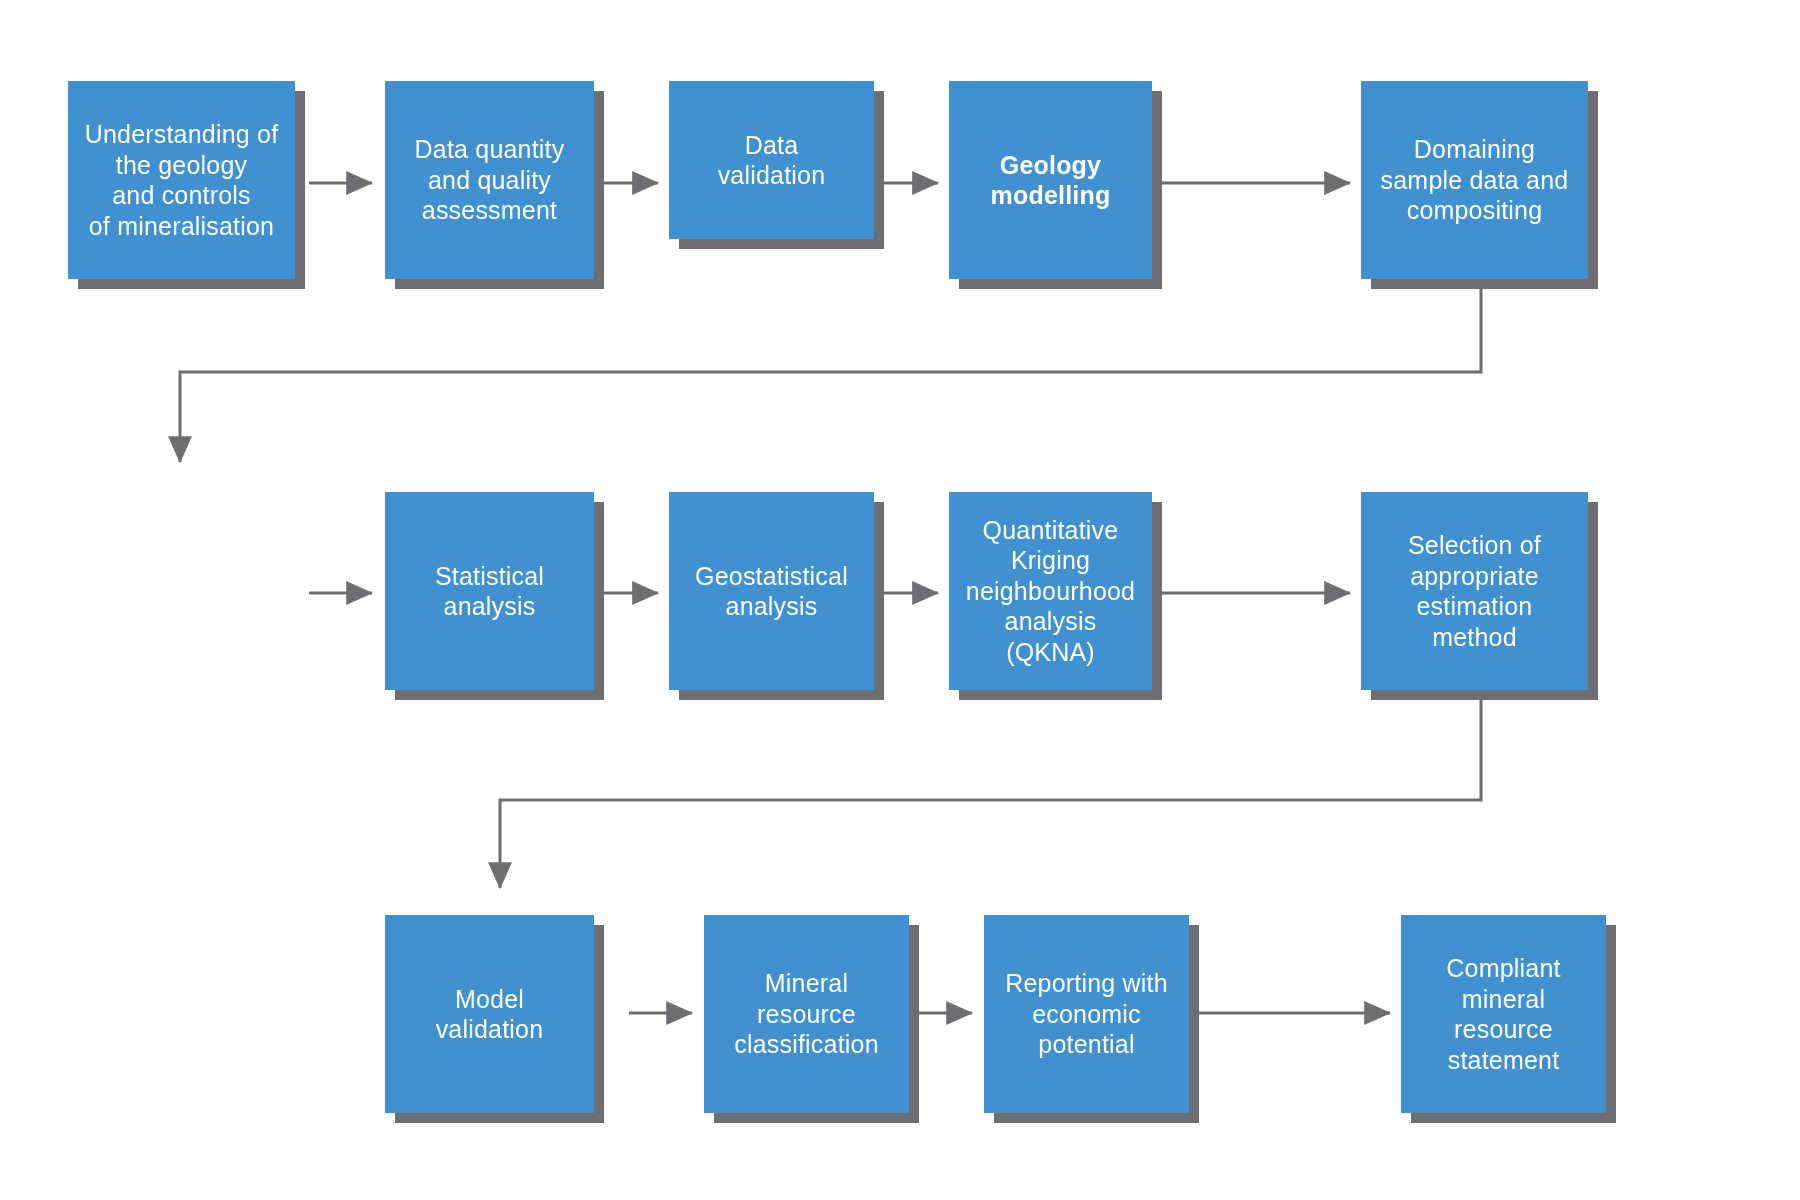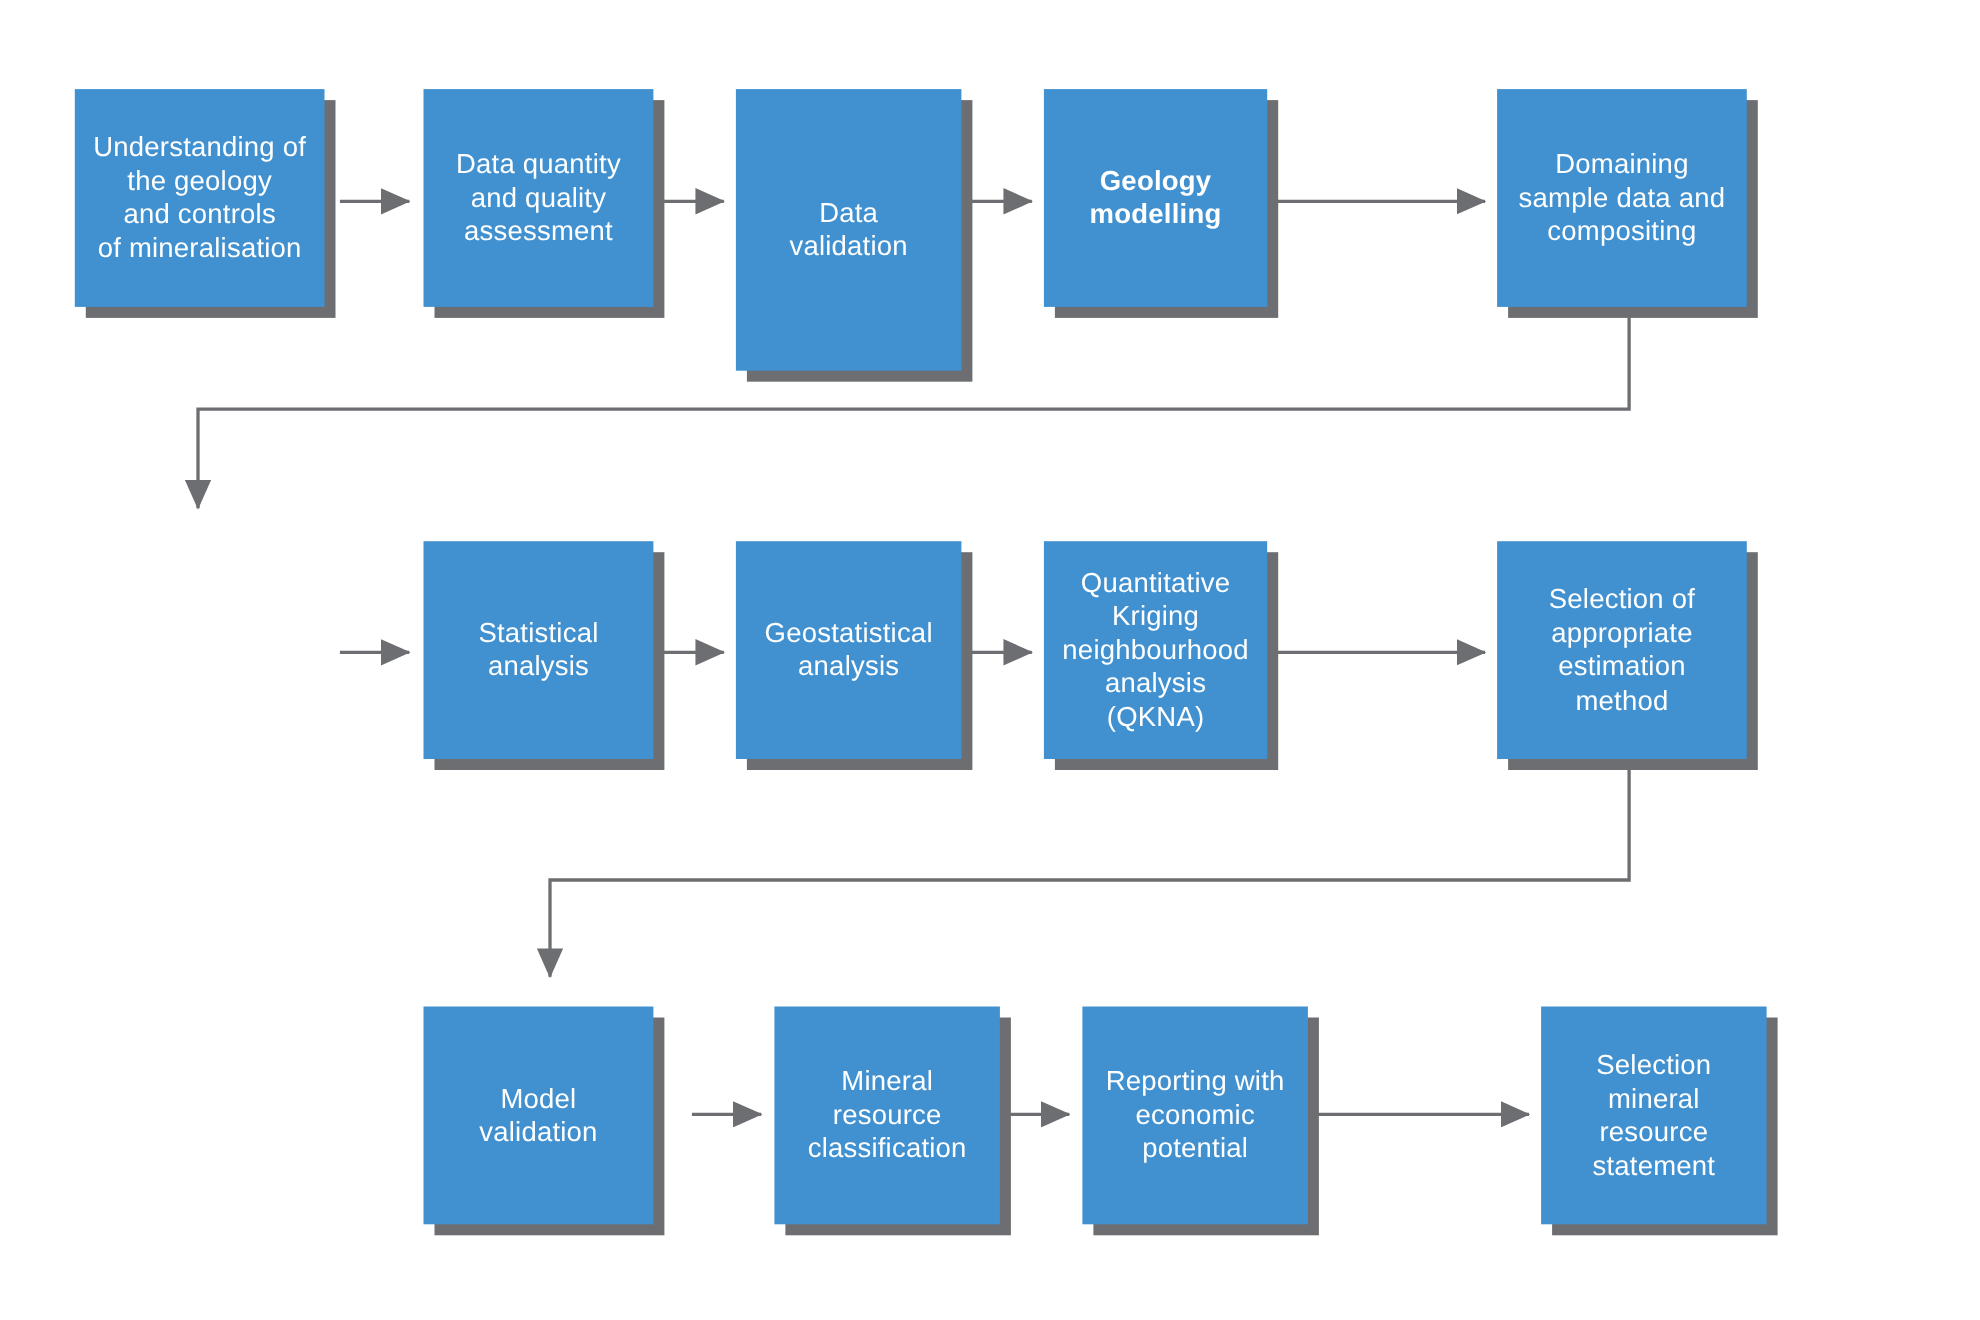--- a/index.html
+++ b/index.html
@@ -100,21 +100,21 @@
   </div>
 
   <div class="node" style="left:385px;top:81px;width:209px;height:198px;">
     <span class="shadow"></span>
     <span class="face"></span>
     <span class="label">Data quantity
 and quality
 assessment</span>
   </div>
 
-  <div class="node" style="left:669px;top:81px;width:205px;height:256px;">
+  <div class="node" style="left:669px;top:81px;width:205px;height:158px;">
     <span class="shadow"></span>
     <span class="face"></span>
     <span class="label">Data
 validation</span>
   </div>
 
   <div class="node" style="left:949px;top:81px;width:203px;height:198px;font-weight:bold;">
     <span class="shadow"></span>
     <span class="face"></span>
     <span class="label">Geology
@@ -181,19 +181,19 @@
     <span class="shadow"></span>
     <span class="face"></span>
     <span class="label">Reporting with
 economic
 potential</span>
   </div>
 
   <div class="node" style="left:1401px;top:915px;width:205px;height:198px;">
     <span class="shadow"></span>
     <span class="face"></span>
-    <span class="label">Selection
+    <span class="label">Compliant
 mineral
 resource
 statement</span>
   </div>
 
 </div>
 
 </body></html>

